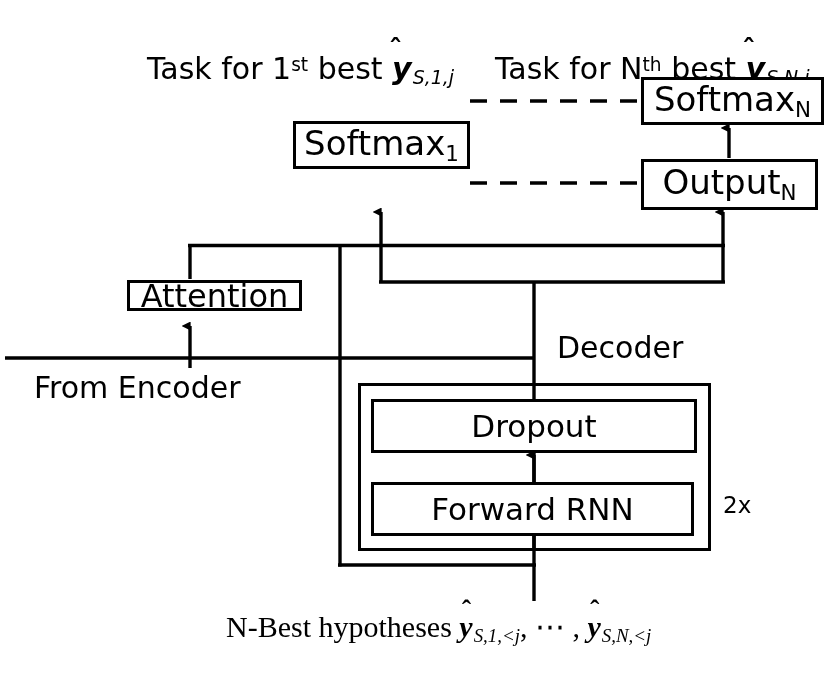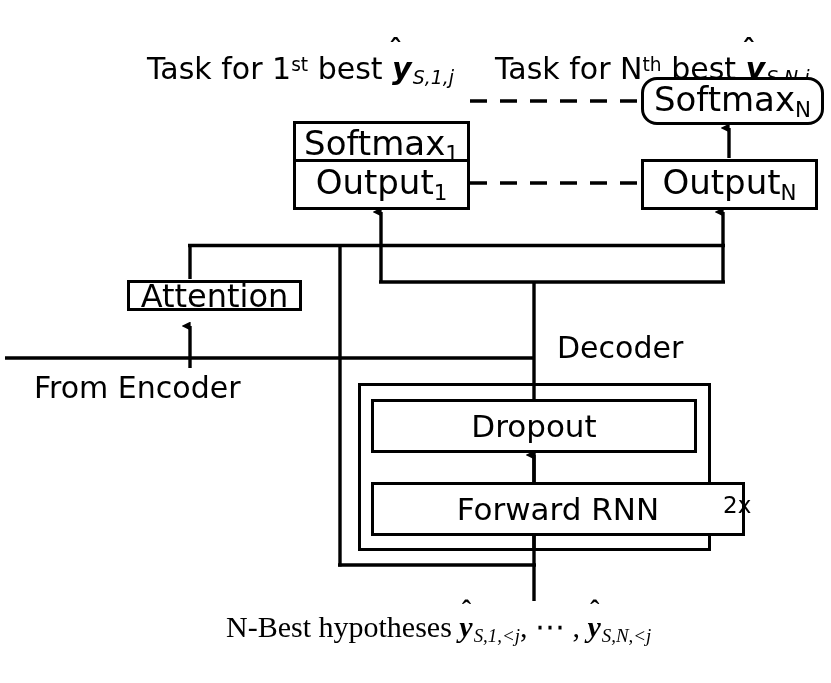--- a/index.html
+++ b/index.html
@@ -85,43 +85,40 @@
   </div>
 
   <div class="txt title" style="left:495px;top:14px;">
     <span>Task for N</span><sup>th</sup><span> best </span><span class="mv"><span class="hat">̂</span><span>y</span></span><sub><span class="it">S,N,j</span></sub>
   </div>
 
   <div class="box boxTop" style="left:293px;top:77px;width:177px;height:48px;margin-top:44px;">
     <span class="lbl"><span>Softmax</span><sub>1</sub></span>
   </div>
 
-  <div class="box boxTop" style="left:641px;top:77px;width:183px;height:48px;border-radius:16px;">
+  <div class="box boxTop" style="left:641px;top:77px;width:183px;height:48px;">
     <span class="lbl"><span>Softmax</span><sub>N</sub></span>
   </div>
 
-  <div class="box boxTop" style="left:293px;top:159px;width:177px;height:51px;">
-    <span class="lbl"><span>Output</span><sub>1</sub></span>
-  </div>
 
   <div class="box boxTop" style="left:641px;top:159px;width:177px;height:51px;">
     <span class="lbl"><span>Output</span><sub>N</sub></span>
   </div>
 
   <div class="box attn" style="left:127px;top:280px;width:175px;height:31px;">
     <span class="lbl">Attention</span>
   </div>
 
   <div class="outerGroup" style="left:358px;top:383px;width:353px;height:168px;"></div>
 
   <div class="box inner" style="left:371px;top:399px;width:326px;height:54px;">
     <span class="lbl">Dropout</span>
   </div>
 
-  <div class="box inner" style="left:371px;top:482px;width:374px;height:54px;">
+  <div class="box inner" style="left:371px;top:482px;width:323px;height:54px;">
     <span class="lbl">Forward RNN</span>
   </div>
 
   <div class="txt decoderLbl" style="left:557px;top:333px;">Decoder</div>
 
   <div class="txt encLbl" style="left:34px;top:373px;">From Encoder</div>
 
   <div class="txt repLbl" style="left:723px;top:494px;">2x</div>
 
   <div class="txt caption" style="left:226px;top:612px;">

